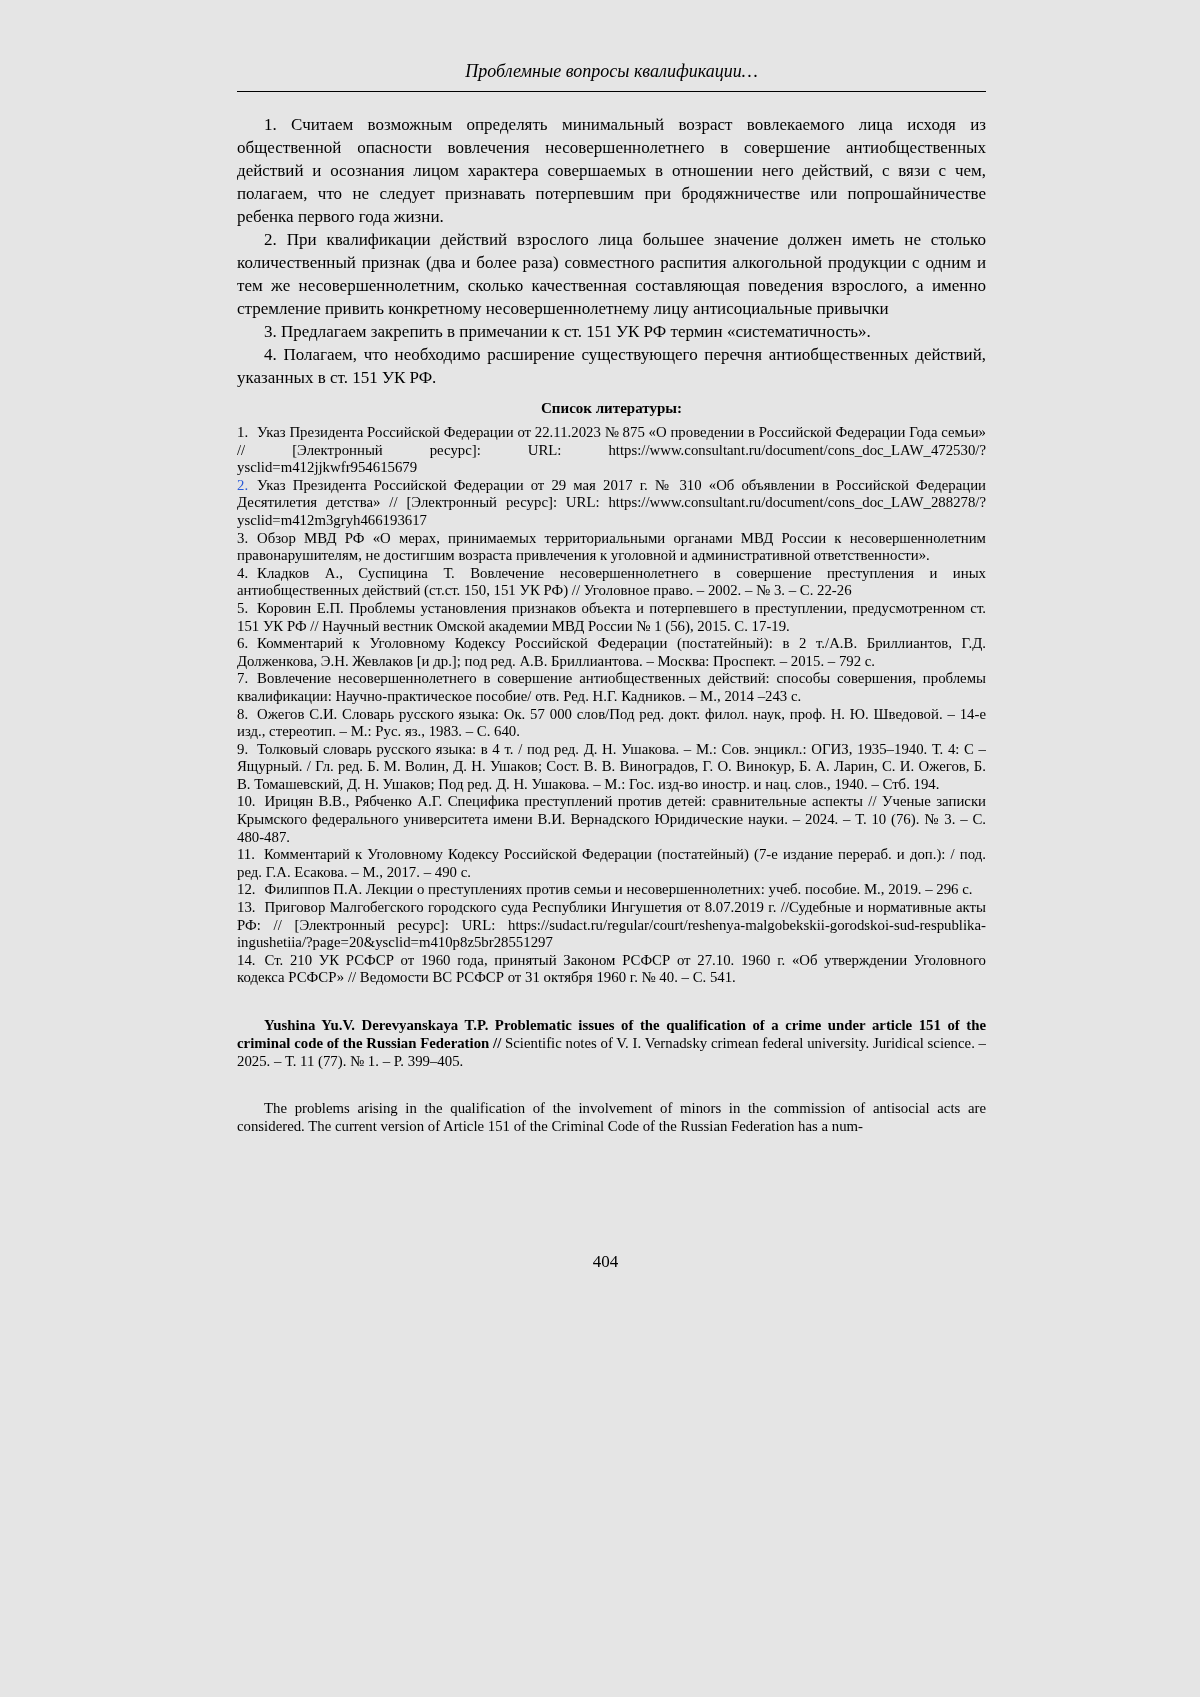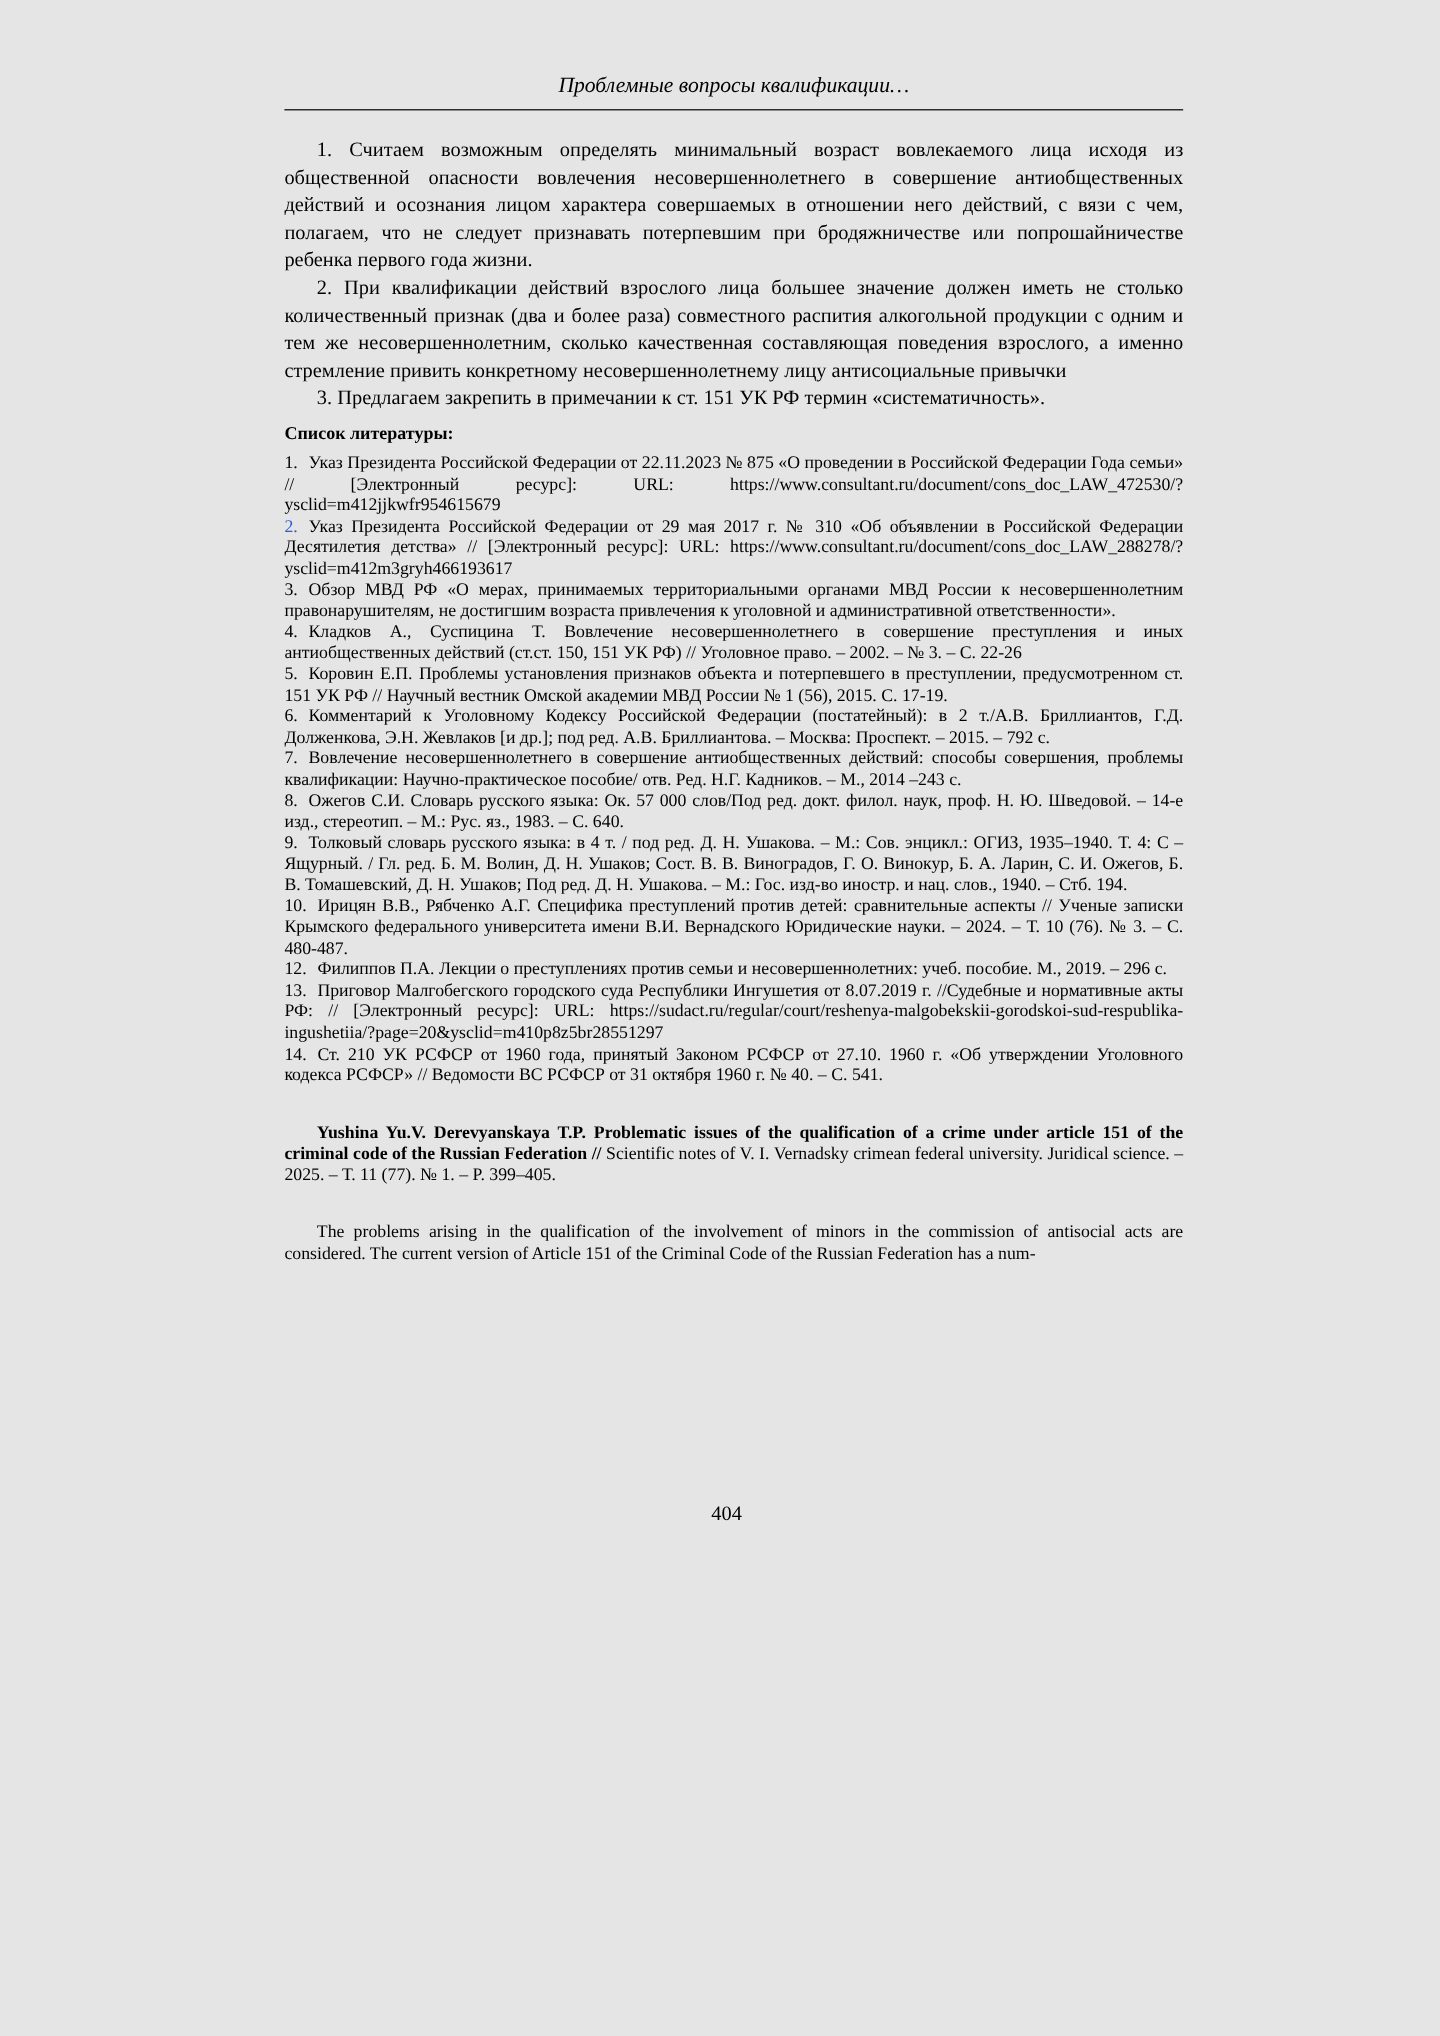--- a/index.html
+++ b/index.html
@@ -33,20 +33,21 @@
   }
   .body-text { margin-top: 21px; }
   .body-text p {
     font-size: 17px;
     line-height: 23px;
     text-align: justify;
     text-indent: 27px;
   }
   .ref-title {
     margin-top: 10px;
+    text-align: center;
     font-weight: bold;
     font-size: 15px;
     line-height: 18px;
   }
   .refs { margin-top: 7px; }
   .refs p {
     font-size: 14.8px;
     line-height: 17.6px;
     text-align: justify;
   }
@@ -76,35 +77,37 @@
 <div class="page">
   <div class="content">
 
     <div class="running-head">Проблемные вопросы квалификации…</div>
     <hr class="head-rule">
 
     <div class="body-text">
       <p>1. Считаем возможным определять минимальный возраст вовлекаемого лица исходя из общественной опасности вовлечения несовершеннолетнего в совершение антиобщественных действий и осознания лицом характера совершаемых в отношении него действий, с вязи с чем, полагаем, что не следует признавать потерпевшим при бродяжничестве или попрошайничестве ребенка первого года жизни.</p>
       <p>2. При квалификации действий взрослого лица большее значение должен иметь не столько количественный признак (два и более раза) совместного распития алкогольной продукции с одним и тем же несовершеннолетним, сколько качественная составляющая поведения взрослого, а именно стремление привить конкретному несовершеннолетнему лицу антисоциальные привычки</p>
       <p>3. Предлагаем закрепить в примечании к ст. 151 УК РФ термин «систематичность».</p>
+      <p>4. Полагаем, что необходимо расширение существующего перечня антиобщественных действий, указанных в ст. 151 УК РФ.</p>
     </div>
 
     <div class="ref-title">Список литературы:</div>
 
     <div class="refs">
       <p><span class="ref-num">1.</span><span>Указ Президента Российской Федерации от 22.11.2023 № 875 «О проведении в Российской Федерации Года семьи» // [Электронный ресурс]: URL: https://www.consultant.ru/document/cons_doc_LAW_472530/?ysclid=m412jjkwfr954615679</span></p>
       <p><span class="ref-num link">2.</span><span>Указ Президента Российской Федерации от 29 мая 2017 г. № 310 «Об объявлении в Российской Федерации Десятилетия детства» // [Электронный ресурс]: URL: https://www.consultant.ru/document/cons_doc_LAW_288278/?ysclid=m412m3gryh466193617</span></p>
       <p><span class="ref-num">3.</span><span>Обзор МВД РФ «О мерах, принимаемых территориальными органами МВД России к несовершеннолетним правонарушителям, не достигшим возраста привлечения к уголовной и административной ответственности».</span></p>
       <p><span class="ref-num">4.</span><span>Кладков А., Суспицина Т. Вовлечение несовершеннолетнего в совершение преступления и иных антиобщественных действий (ст.ст. 150, 151 УК РФ) // Уголовное право. – 2002. – № 3. – С. 22-26</span></p>
       <p><span class="ref-num">5.</span><span>Коровин Е.П. Проблемы установления признаков объекта и потерпевшего в преступлении, предусмотренном ст. 151 УК РФ // Научный вестник Омской академии МВД России № 1 (56), 2015. С. 17-19.</span></p>
       <p><span class="ref-num">6.</span><span>Комментарий к Уголовному Кодексу Российской Федерации (постатейный): в 2 т./А.В. Бриллиантов, Г.Д. Долженкова, Э.Н. Жевлаков [и др.]; под ред. А.В. Бриллиантова. – Москва: Проспект. – 2015. – 792 с.</span></p>
       <p><span class="ref-num">7.</span><span>Вовлечение несовершеннолетнего в совершение антиобщественных действий: способы совершения, проблемы квалификации: Научно-практическое пособие/ отв. Ред. Н.Г. Кадников. – М., 2014 –243 с.</span></p>
       <p><span class="ref-num">8.</span><span>Ожегов С.И. Словарь русского языка: Ок. 57 000 слов/Под ред. докт. филол. наук, проф. Н. Ю. Шведовой. – 14-е изд., стереотип. – М.: Рус. яз., 1983. – С. 640.</span></p>
       <p><span class="ref-num">9.</span><span>Толковый словарь русского языка: в 4 т. / под ред. Д. Н. Ушакова. – М.: Сов. энцикл.: ОГИЗ, 1935–1940. Т. 4: С – Ящурный. / Гл. ред. Б. М. Волин, Д. Н. Ушаков; Сост. В. В. Виноградов, Г. О. Винокур, Б. А. Ларин, С. И. Ожегов, Б. В. Томашевский, Д. Н. Ушаков; Под ред. Д. Н. Ушакова. – М.: Гос. изд-во иностр. и нац. слов., 1940. – Стб. 194.</span></p>
       <p><span class="ref-num">10.</span><span>Ирицян В.В., Рябченко А.Г. Специфика преступлений против детей: сравнительные аспекты // Ученые записки Крымского федерального университета имени В.И. Вернадского Юридические науки. – 2024. – Т. 10 (76). № 3. – С. 480-487.</span></p>
+      <p><span class="ref-num">11.</span><span>Комментарий к Уголовному Кодексу Российской Федерации (постатейный) (7-е издание перераб. и доп.): / под. ред. Г.А. Есакова. – М., 2017. – 490 с.</span></p>
       <p><span class="ref-num">12.</span><span>Филиппов П.А. Лекции о преступлениях против семьи и несовершеннолетних: учеб. пособие. М., 2019. – 296 с.</span></p>
       <p><span class="ref-num">13.</span><span>Приговор Малгобегского городского суда Республики Ингушетия от 8.07.2019 г. //Судебные и нормативные акты РФ: // [Электронный ресурс]: URL: https://sudact.ru/regular/court/reshenya-malgobekskii-gorodskoi-sud-respublika-ingushetiia/?page=20&amp;ysclid=m410p8z5br28551297</span></p>
       <p><span class="ref-num">14.</span><span>Ст. 210 УК РСФСР от 1960 года, принятый Законом РСФСР от 27.10. 1960 г. «Об утверждении Уголовного кодекса РСФСР» // Ведомости ВС РСФСР от 31 октября 1960 г. № 40. – С. 541.</span></p>
     </div>
 
     <div class="citation-block">
       <p><span class="citation-bold">Yushina Yu.V. Derevyanskaya T.P. Problematic issues of the qualification of a crime under article 151 of the criminal code of the Russian Federation // </span><span>Scientific notes of V. I. Vernadsky crimean federal university. Juridical science. – 2025. – Т. 11 (77). № 1. – P. 399–405.</span></p>
       <p>The problems arising in the qualification of the involvement of minors in the commission of antisocial acts are considered. The current version of Article 151 of the Criminal Code of the Russian Federation has a num-</p>
     </div>
 

